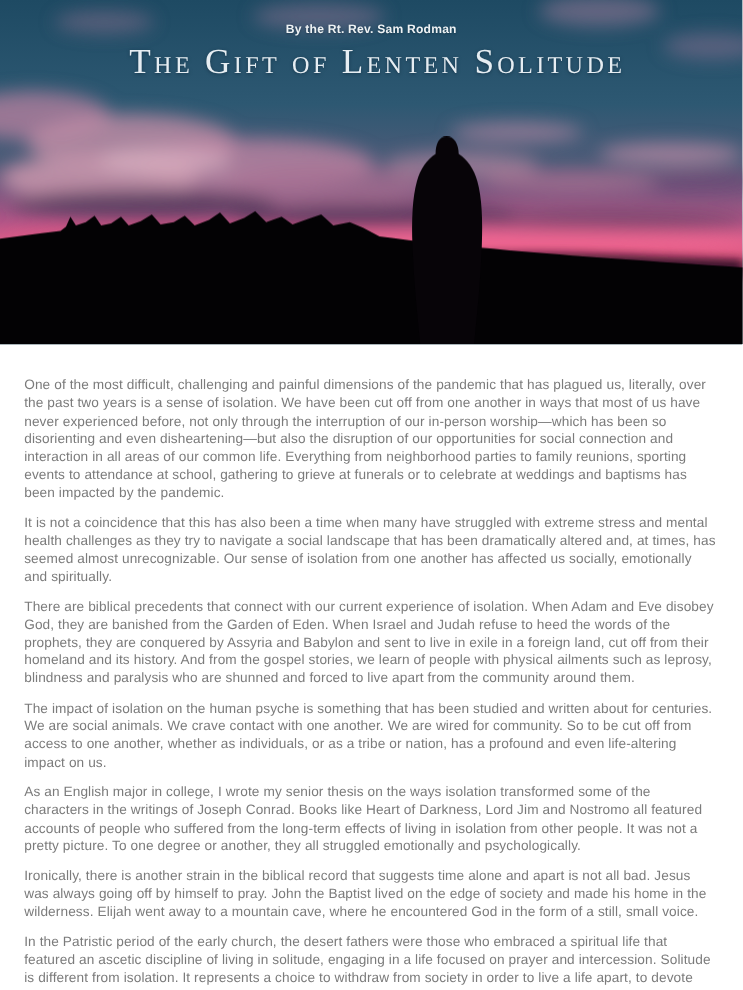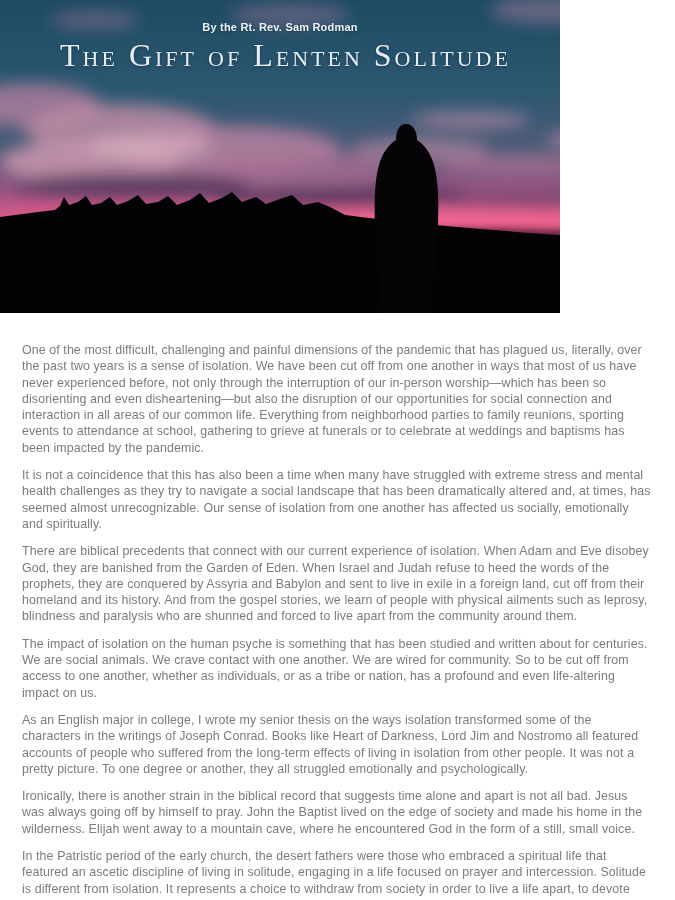--- a/index.html
+++ b/index.html
@@ -1,21 +1,21 @@
 <!DOCTYPE html>
 <html><head>
 <meta charset="utf-8">
 <style>
   html,body{margin:0;padding:0;}
   body{
     width:675px;height:900px;overflow:hidden;background:#ffffff;
     font-family:"Liberation Sans",sans-serif;
   }
   .hero{
-    position:relative;width:560px;height:313px;overflow:hidden;background:#12364a;
+    position:relative;width:675px;height:313px;overflow:hidden;background:#12364a;
   }
   .hero svg{display:block;width:675px;height:313px;}
   .hero-overlay{
     position:absolute;top:0;left:0;right:0;text-align:center;pointer-events:none;
   }
   .byline{
     margin-top:21px;font-size:11px;font-weight:700;color:#eef2f4;
     letter-spacing:.2px;text-shadow:0 1px 2px rgba(10,30,45,.45);
   }
   .title{

